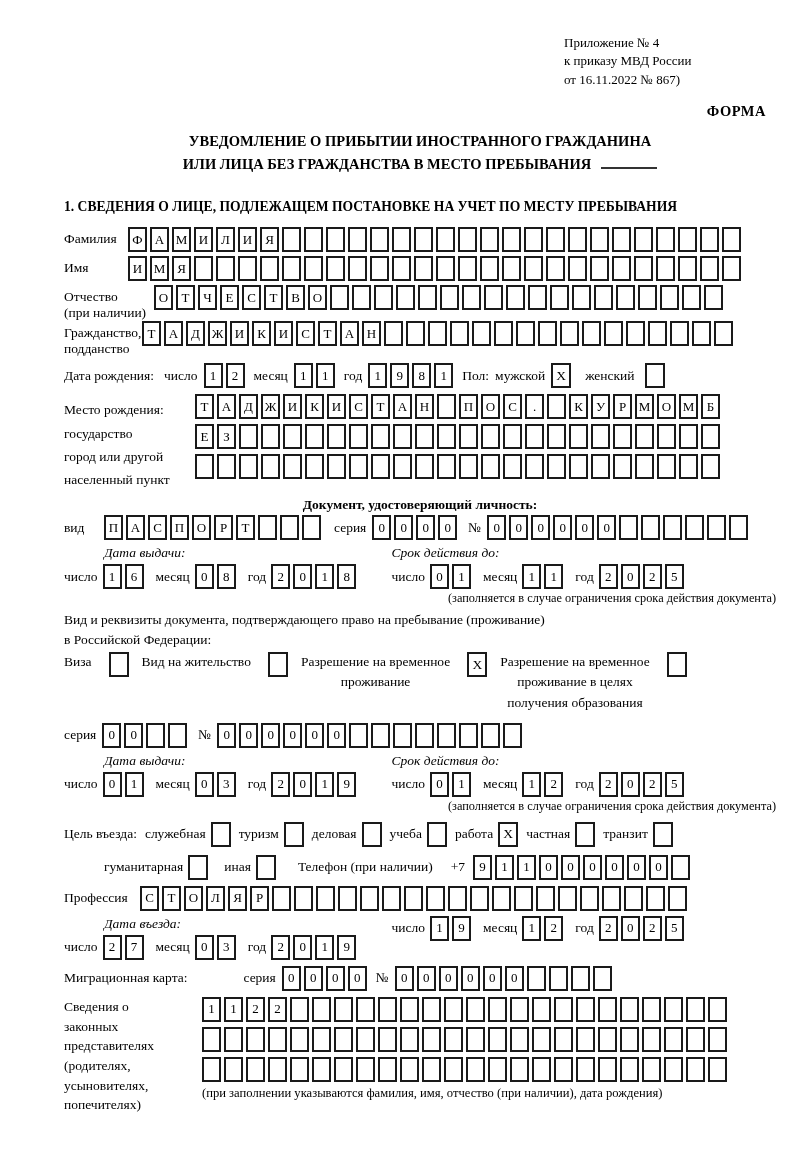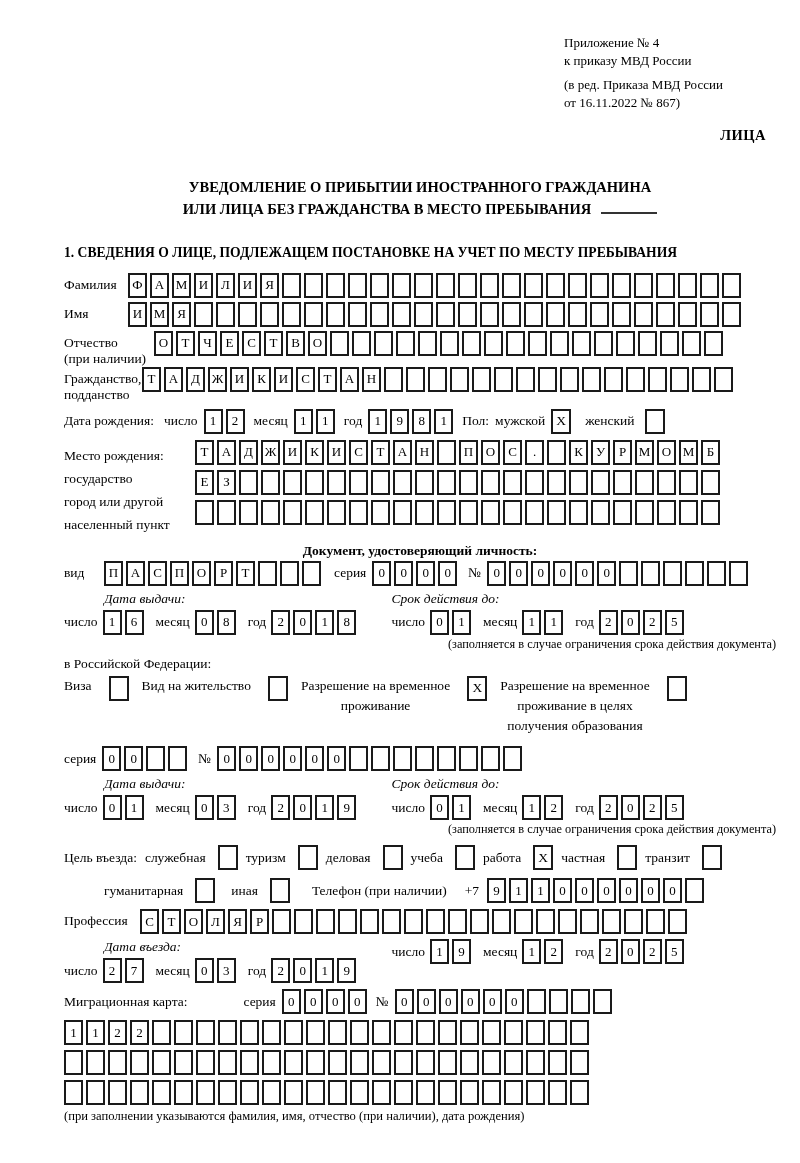--- a/index.html
+++ b/index.html
@@ -7,21 +7,21 @@
   .page{position:relative;width:800px;height:1163px;box-sizing:border-box;padding:34px 24px 0 64px;overflow:hidden;background:#fff;}
   .lines{white-space:pre-line;}
   
   .boxes{display:inline-flex;flex:none;align-items:flex-start;}
   .bx{display:inline-flex;flex:none;box-sizing:border-box;width:19px;height:25px;border:2px solid #1a1a1a;margin-right:3px;align-items:center;justify-content:center;font-size:13px;background:#fff;}
   .cb{display:inline-flex;flex:none;box-sizing:border-box;width:20px;height:25px;border:2px solid #1a1a1a;align-items:center;justify-content:center;font-size:13.5px;background:#fff;}
   
   .appendix{margin-left:500px;width:236px;font-size:13px;line-height:1.42;}
   .appendix .grp2{margin-top:5px;}
   .forma{text-align:right;margin:14px 10px 0 0;font-weight:bold;font-size:14.5px;letter-spacing:.5px;}
-  .title{margin-top:32px;text-align:center;font-weight:bold;font-size:14.5px;line-height:1.55;}
+  .title{margin-top:10px;text-align:center;font-weight:bold;font-size:14.5px;line-height:1.55;}
   .blank-line{display:inline-block;width:56px;border-bottom:2px solid #333;height:.9em;margin-left:10px;}
   .sect{margin-top:24px;font-weight:bold;font-size:13.6px;}
   
   .frow{display:flex;align-items:flex-start;}
   .lbl{flex:none;padding-top:4px;}
   .mt12{margin-top:12px}.mt6{margin-top:6px}.mt4{margin-top:4px}.mt2{margin-top:2px}.mt10{margin-top:10px}
   .w64{width:64px}.w78{width:78px}.w130{width:131px}
   .inl{display:flex;align-items:center;flex-wrap:nowrap;}
   .gap6{margin-left:6px}.gap8{margin-left:8px}.gap10{margin-left:10px}.gap14{margin-left:14px}
   .stack{display:flex;flex-direction:column;row-gap:5px;}
@@ -34,36 +34,35 @@
   .dhead-l{padding-left:40px;}
   .drow{display:flex;align-items:center;}
   .drow .dlab{margin-right:5px;}
   .drow .boxes{margin-right:9px;}
   .fnote{font-size:12.3px;text-align:right;margin-top:2px;}
   .opts{display:flex;align-items:flex-start;margin-top:4px;column-gap:13px;}
   .opt{display:flex;align-items:flex-start;column-gap:17px;}
   .opt .olbl{text-align:center;line-height:1.5;}
   .opt .cb{margin-top:0;}
   .purposes{display:flex;align-items:center;column-gap:8px;flex-wrap:nowrap;margin-top:8px;}
-  .purpose{display:flex;align-items:center;column-gap:12px;}
+  .purpose{display:flex;align-items:center;column-gap:5px;}
   .rep-foot{font-size:12.6px;margin-top:4px;}
 </style>
 </head>
 <body>
 
 <div class="page">
 
   <div class="appendix">
     <div>Приложение № 4</div>
     <div>к приказу МВД России</div>
-    <div class="grp2">(в ред. Приказа МВД России</div>
     <div>от 16.11.2022 № 867)</div>
   </div>
 
-  <div class="forma">ЛИЦА</div>
+  <div class="forma">ФОРМА</div>
 
   <div class="title">
     <div>УВЕДОМЛЕНИЕ О ПРИБЫТИИ ИНОСТРАННОГО ГРАЖДАНИНА</div>
     <div><span>ИЛИ ЛИЦА БЕЗ ГРАЖДАНСТВА В МЕСТО ПРЕБЫВАНИЯ</span><span class="blank-line"></span></div>
   </div>
 
   <div class="sect">1. СВЕДЕНИЯ О ЛИЦЕ, ПОДЛЕЖАЩЕМ ПОСТАНОВКЕ НА УЧЕТ ПО МЕСТУ ПРЕБЫВАНИЯ</div>
 
   <div class="frow mt12">
     <span class="lbl w64">Фамилия</span>
@@ -396,20 +395,21 @@
             <span class="bx">2</span>
             <span class="bx">0</span>
             <span class="bx">2</span>
             <span class="bx">5</span>
           </span>
       </div>
     </div>
   </div>
   <div class="fnote">(заполняется в случае ограничения срока действия документа)</div>
 
+  <div class="mt6">Вид и реквизиты документа, подтверждающего право на пребывание (проживание)</div>
   <div class="mt4">в Российской Федерации:</div>
 
   <div class="opts">
     <div class="opt">
       <span class="olbl lines">Виза</span>
       <span class="cb"></span>
     </div>
     <div class="opt">
       <span class="olbl lines">Вид на жительство</span>
       <span class="cb"></span>
@@ -654,20 +654,26 @@
         <span class="bx">0</span>
         <span class="bx">0</span>
         <span class="bx"></span>
         <span class="bx"></span>
         <span class="bx"></span>
         <span class="bx"></span>
       </span>
   </div>
 
   <div class="frow mt6">
+    <span class="lbl lines" style="width:138px;line-height:1.46;padding-top:0;">Сведения о
+законных
+представителях
+(родителях,
+усыновителях,
+попечителях)</span>
     <span style="display:flex;flex-direction:column;">
       <span class="stack">
         <span class="boxes">
             <span class="bx">1</span>
             <span class="bx">1</span>
             <span class="bx">2</span>
             <span class="bx">2</span>
             <span class="bx"></span>
             <span class="bx"></span>
             <span class="bx"></span>

